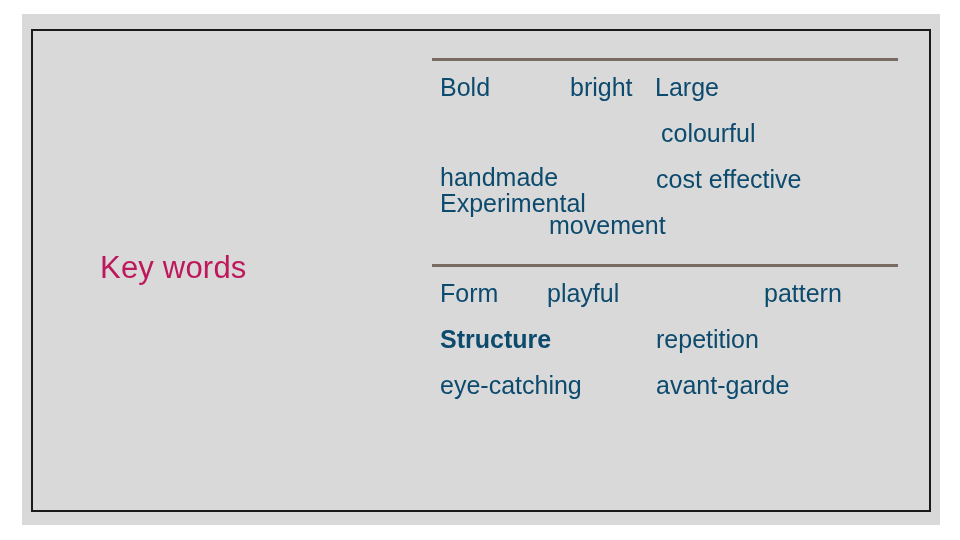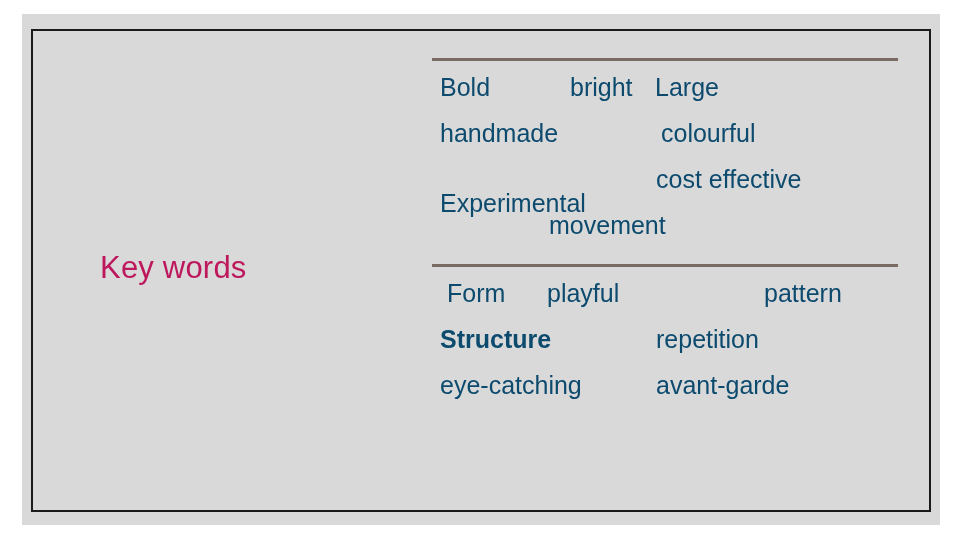--- a/index.html
+++ b/index.html
@@ -107,41 +107,41 @@
 
     <div class="block-divider"></div>
 
     <div class="word-row">
       <span class="word col-a" style="left:8px;">Bold</span>
       <span class="word" style="left:138px;">bright</span>
       <span class="word" style="left:223px;">Large</span>
     </div>
 
     <div class="word-row">
-      <span class="word" style="left:8px;">handmade</span>
+      <span class="word" style="left:8px;margin-top:44px;">handmade</span>
       <span class="word" style="left:229px;">colourful</span>
     </div>
 
     <div class="word-row">
       <span class="word" style="left:8px;margin-top:24px;">Experimental</span>
       <span class="word" style="left:224px;text-align:center;">cost effective</span>
     </div>
 
     <div class="word-row">
       <span class="word" style="left:117px;">movement</span>
     </div>
 
   </div>
 
   <div class="word-block" id="word-block-bottom">
 
     <div class="block-divider"></div>
 
     <div class="word-row">
-      <span class="word" style="left:8px;margin-left:7px;">Form</span>
+      <span class="word" style="left:8px;">Form</span>
       <span class="word" style="left:115px;">playful</span>
       <span class="word" style="left:332px;">pattern</span>
     </div>
 
     <div class="word-row">
       <span class="word" style="left:8px;font-weight:bold;">Structure</span>
       <span class="word" style="left:224px;">repetition</span>
     </div>
 
     <div class="word-row">

